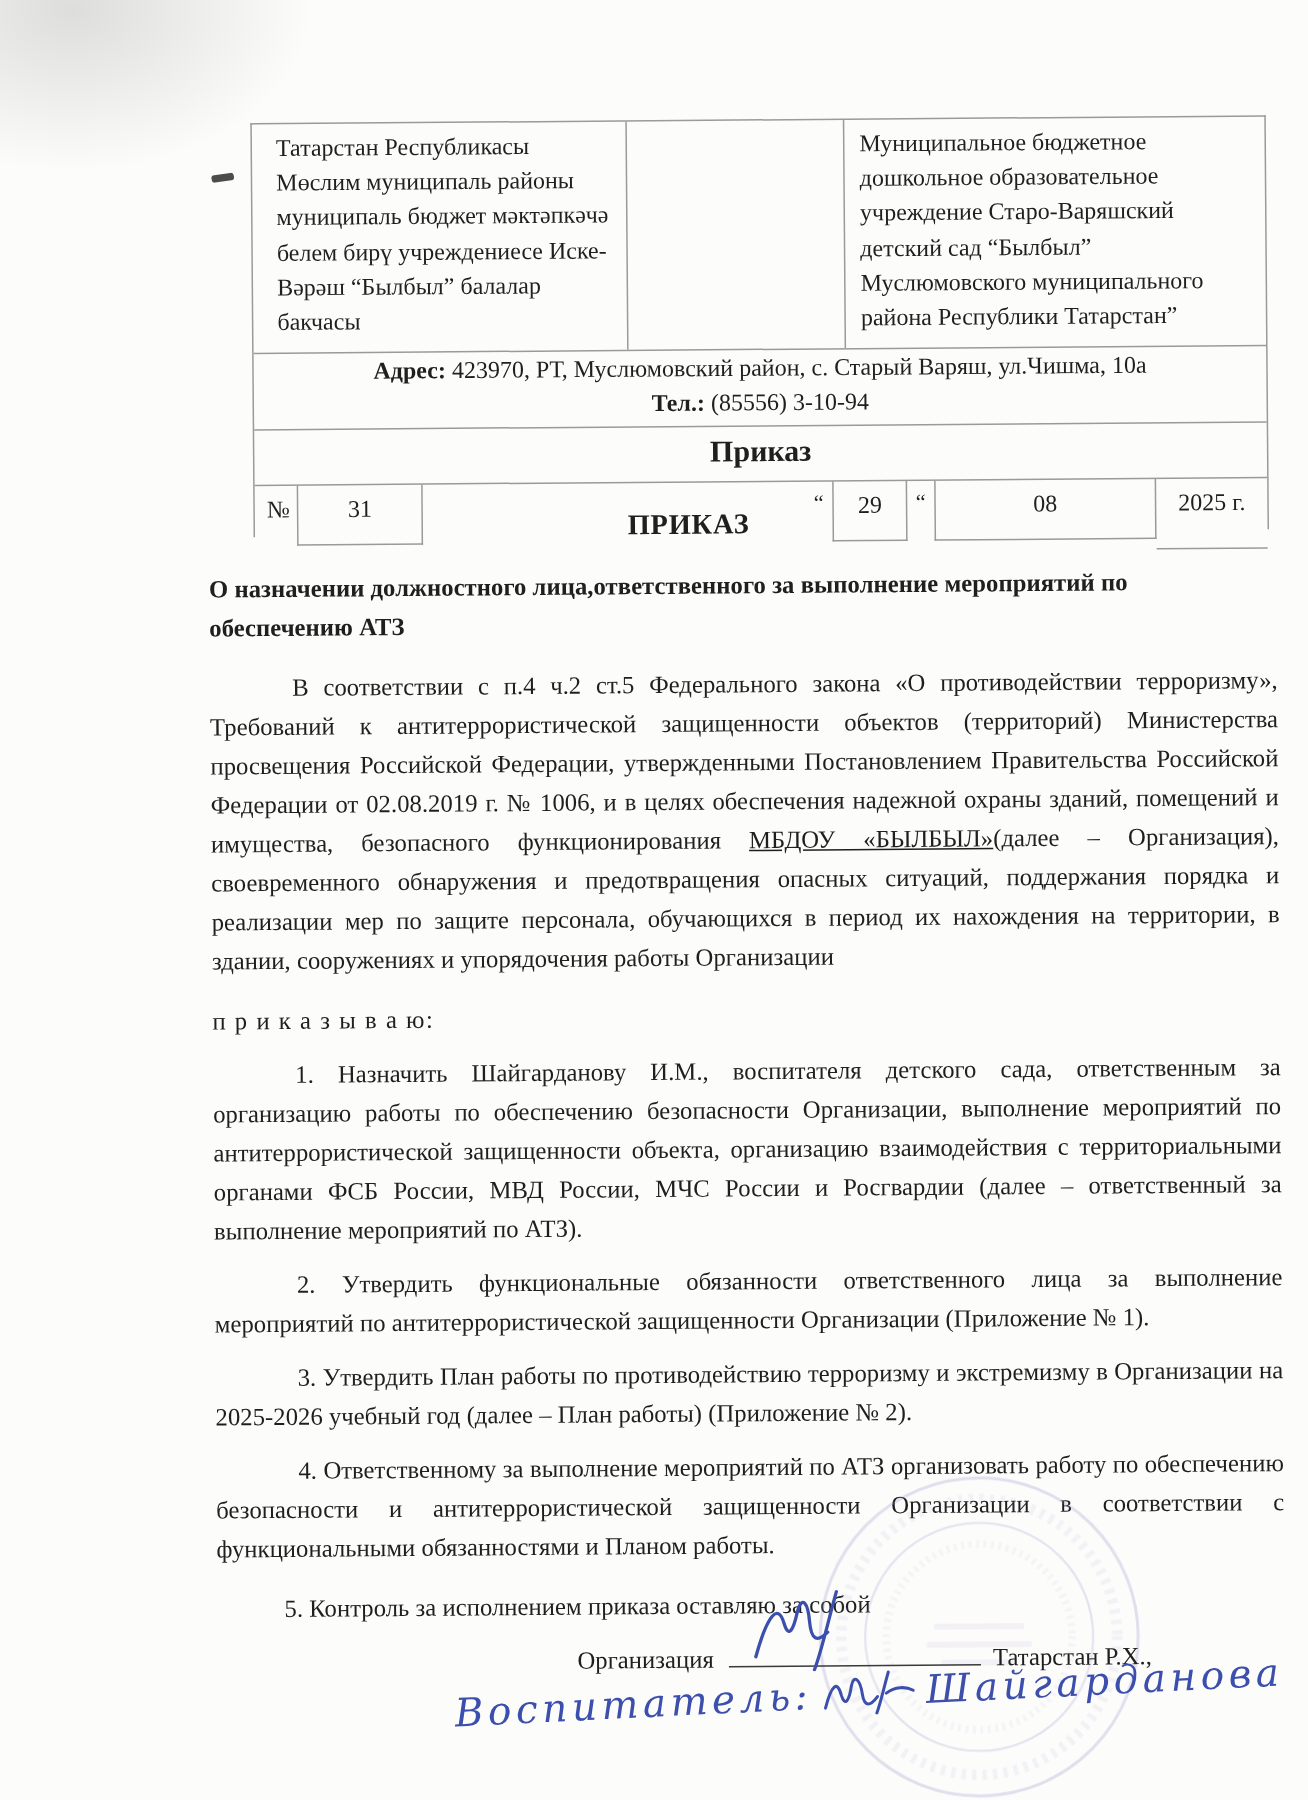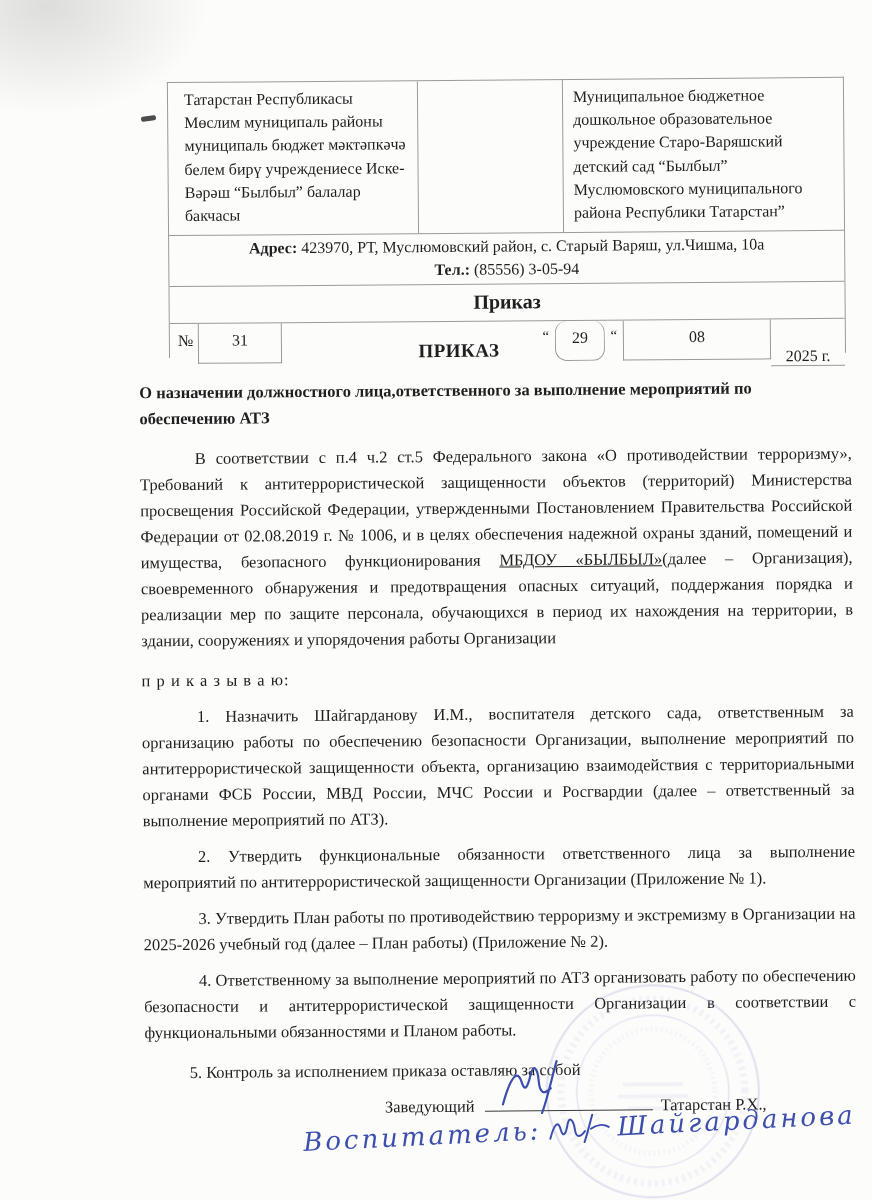--- a/index.html
+++ b/index.html
@@ -24,23 +24,23 @@
   .hdr-contact{border-bottom:1px solid var(--border-gray,#9a9a9a);text-align:center;padding:1px 0 2px 0;font-size:16px;}
   .hdr-contact b{font-weight:bold;}
   .hdr-order{border-bottom:1px solid var(--border-gray,#9a9a9a);text-align:center;font-weight:bold;font-size:20px;padding:3px 0 4px 0;}
   .num-row{display:flex;height:34px;align-items:flex-start;font-size:16px;}
   .num-cell{box-sizing:border-box;padding-top:5px;}
   .nc-sign{width:28px;padding-left:8px;}
   .nc-box{border:1px solid var(--border-gray,#9a9a9a);border-top:none;height:40px;text-align:center;background:transparent;}
   .nc-b26{width:84px;}
   .nc-fill{width:255px;}
   .nc-q{width:18px;text-align:center;font-size:15px;}
-  .nc-b29{width:50px;border-radius:12px;}
+  .nc-b29{width:50px;}
   .nc-b08{width:148px;}
-  .nc-year{flex:1;text-align:center;border-bottom:1px solid var(--border-gray,#9a9a9a);height:27px;margin-top:20px;}
+  .nc-year{flex:1;text-align:center;border-bottom:1px solid var(--border-gray,#9a9a9a);height:47px;}
 
   
   .doc-body{position:absolute;top:338px;left:140px;width:712px;font-size:16.5px;line-height:26px;}
   .doc-title{text-align:center;font-weight:bold;font-size:19px;letter-spacing:0.5px;margin:0 72px 14px 0;}
   .doc-subject{font-weight:bold;margin:0 0 14px 0;text-align:left;}
   .para{margin:0;text-align:justify;text-indent:55px;}
   .decree-word{margin:14px 0 0 0;letter-spacing:1px;}
   .order-item{margin:10px 0 0 0;text-align:justify;text-indent:55px;}
   .order-item-last{margin:14px 0 0 0;text-align:left;text-indent:45px;}
   .u{text-decoration:underline;}
@@ -89,21 +89,21 @@
       <div class="hdr-cell-mid"></div>
       <div class="hdr-cell-right">Муниципальное бюджетное дошкольное образовательное учреждение Старо-Варяшский детский сад “Былбыл” Муслюмовского муниципального района Республики Татарстан”</div>
     </div>
     <div class="hdr-contact">
       <div>
         <b>Адрес:</b>
         <span>423970, РТ, Муслюмовский район, с. Старый Варяш, ул.Чишма, 10а</span>
       </div>
       <div>
         <b>Тел.:</b>
-        <span>(85556) 3-05-94</span>
+        <span>(85556) 3-10-94</span>
       </div>
     </div>
     <div class="hdr-order">Приказ</div>
     <div class="num-row">
       <div class="num-cell nc-sign">№</div>
       <div class="num-cell nc-box nc-b26">31</div>
       <div class="num-cell nc-fill"></div>
       <div class="num-cell nc-q">“</div>
       <div class="num-cell nc-box nc-b29">29</div>
       <div class="num-cell nc-q">“</div>
@@ -120,21 +120,21 @@
 
     <p class="decree-word">п р и к а з ы в а ю:</p>
 
     <p class="order-item">1. Назначить Шайгарданову И.М., воспитателя детского сада, ответственным за организацию работы по обеспечению безопасности Организации, выполнение мероприятий по антитеррористической защищенности объекта, организацию взаимодействия с территориальными органами ФСБ России, МВД России, МЧС России и Росгвардии (далее – ответственный за выполнение мероприятий по АТЗ).</p>
     <p class="order-item">2. Утвердить функциональные обязанности ответственного лица за выполнение мероприятий по антитеррористической защищенности Организации (Приложение № 1).</p>
     <p class="order-item">3. Утвердить План работы по противодействию терроризму и экстремизму в Организации на 2025-2026 учебный год (далее – План работы) (Приложение № 2).</p>
     <p class="order-item">4. Ответственному за выполнение мероприятий по АТЗ организовать работу по обеспечению безопасности и антитеррористической защищенности Организации в соответствии с функциональными обязанностями и Планом работы.</p>
     <p class="order-item-last">5. Контроль за исполнением приказа оставляю за собой</p>
 
     <div class="sig-row">
-      <span>Заведующий</span><span class="sig-line"><svg class="sig-scribble" width="92" height="54" viewBox="0 0 92 54">
+      <span>Организация</span><span class="sig-line"><svg class="sig-scribble" width="92" height="54" viewBox="0 0 92 54">
           <path d="M6 44 C14 16,21 8,25 22 C28 32,31 27,34 14 C37 3,41 8,42 21 C43 33,47 35,54 28 M60 1 C54 22,50 40,45 53" fill="none" stroke="#3c4fad" stroke-width="2.2" stroke-linecap="round"></path>
         </svg></span><span>Татарстан Р.Х.,</span>
     </div>
 
     <div class="hand-note">
       <span>Воспитатель:</span><svg class="mid-squiggle" width="64" height="30" viewBox="0 0 64 30">
         <path d="M3 24 C8 8,12 6,14 16 C16 24,19 20,21 10 C23 2,27 6,28 16 C29 25,33 24,38 18 M46 2 C42 14,40 22,37 29 M44 16 C50 12,57 12,62 15" fill="none" stroke="#3c4fad" stroke-width="2" stroke-linecap="round"></path>
       </svg><span>Шайгарданова</span>
     </div>
   </div>

